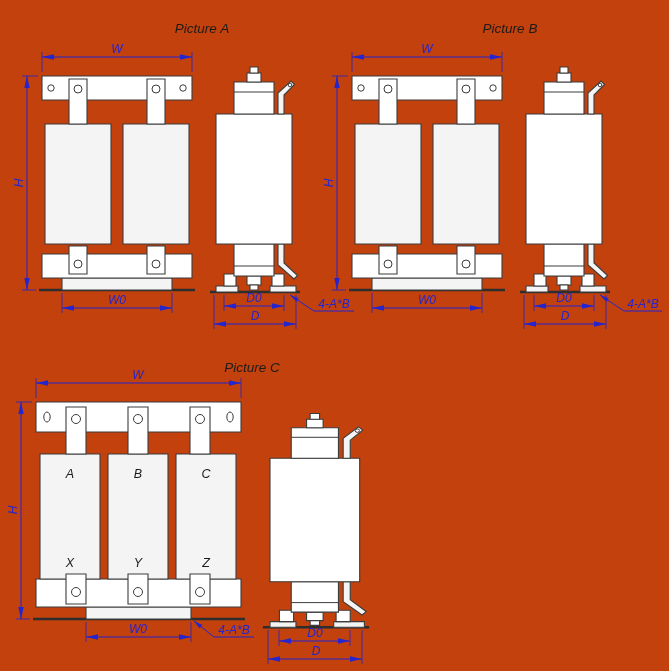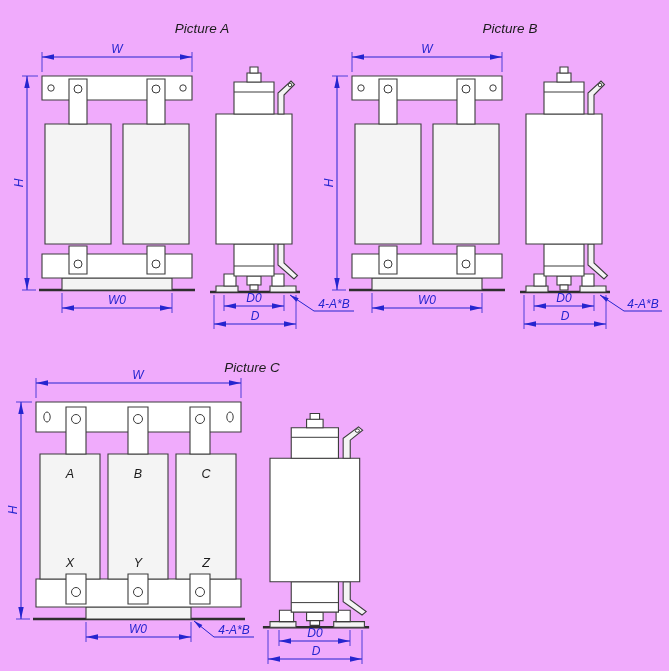--- a/index.html
+++ b/index.html
@@ -1,21 +1,21 @@
 <!DOCTYPE html>
 <html><head>
 <meta charset="utf-8">
 <style>
   * { margin:0; padding:0; box-sizing:border-box; }
   html,body { background:#ffffff; }
   body {
     width:669px; height:671px; overflow:hidden;
     font-family:"Liberation Sans", sans-serif;
   }
-  #canvas { position:relative; width:669px; height:671px; background:#f0abfc; }
+  #canvas { position:relative; width:669px; height:671px; background:#c2410c; }
   svg { display:block; }
 
   .part  { fill:#f4f4f4; stroke:#3c3c3c; stroke-width:1.1; }
   .partw { fill:#ffffff; stroke:#3c3c3c; stroke-width:1.1; }
   .hole  { fill:#ffffff; stroke:#3c3c3c; stroke-width:1;   }
   .ln    { fill:none;    stroke:#3c3c3c; stroke-width:1;   }
   .thick { fill:none;    stroke:#2e2e2e; stroke-width:2.4; }
 
   .dim { stroke:#2525cf; stroke-width:1;   fill:none; }
   .ext { stroke:#2525cf; stroke-width:0.8; fill:none; }

